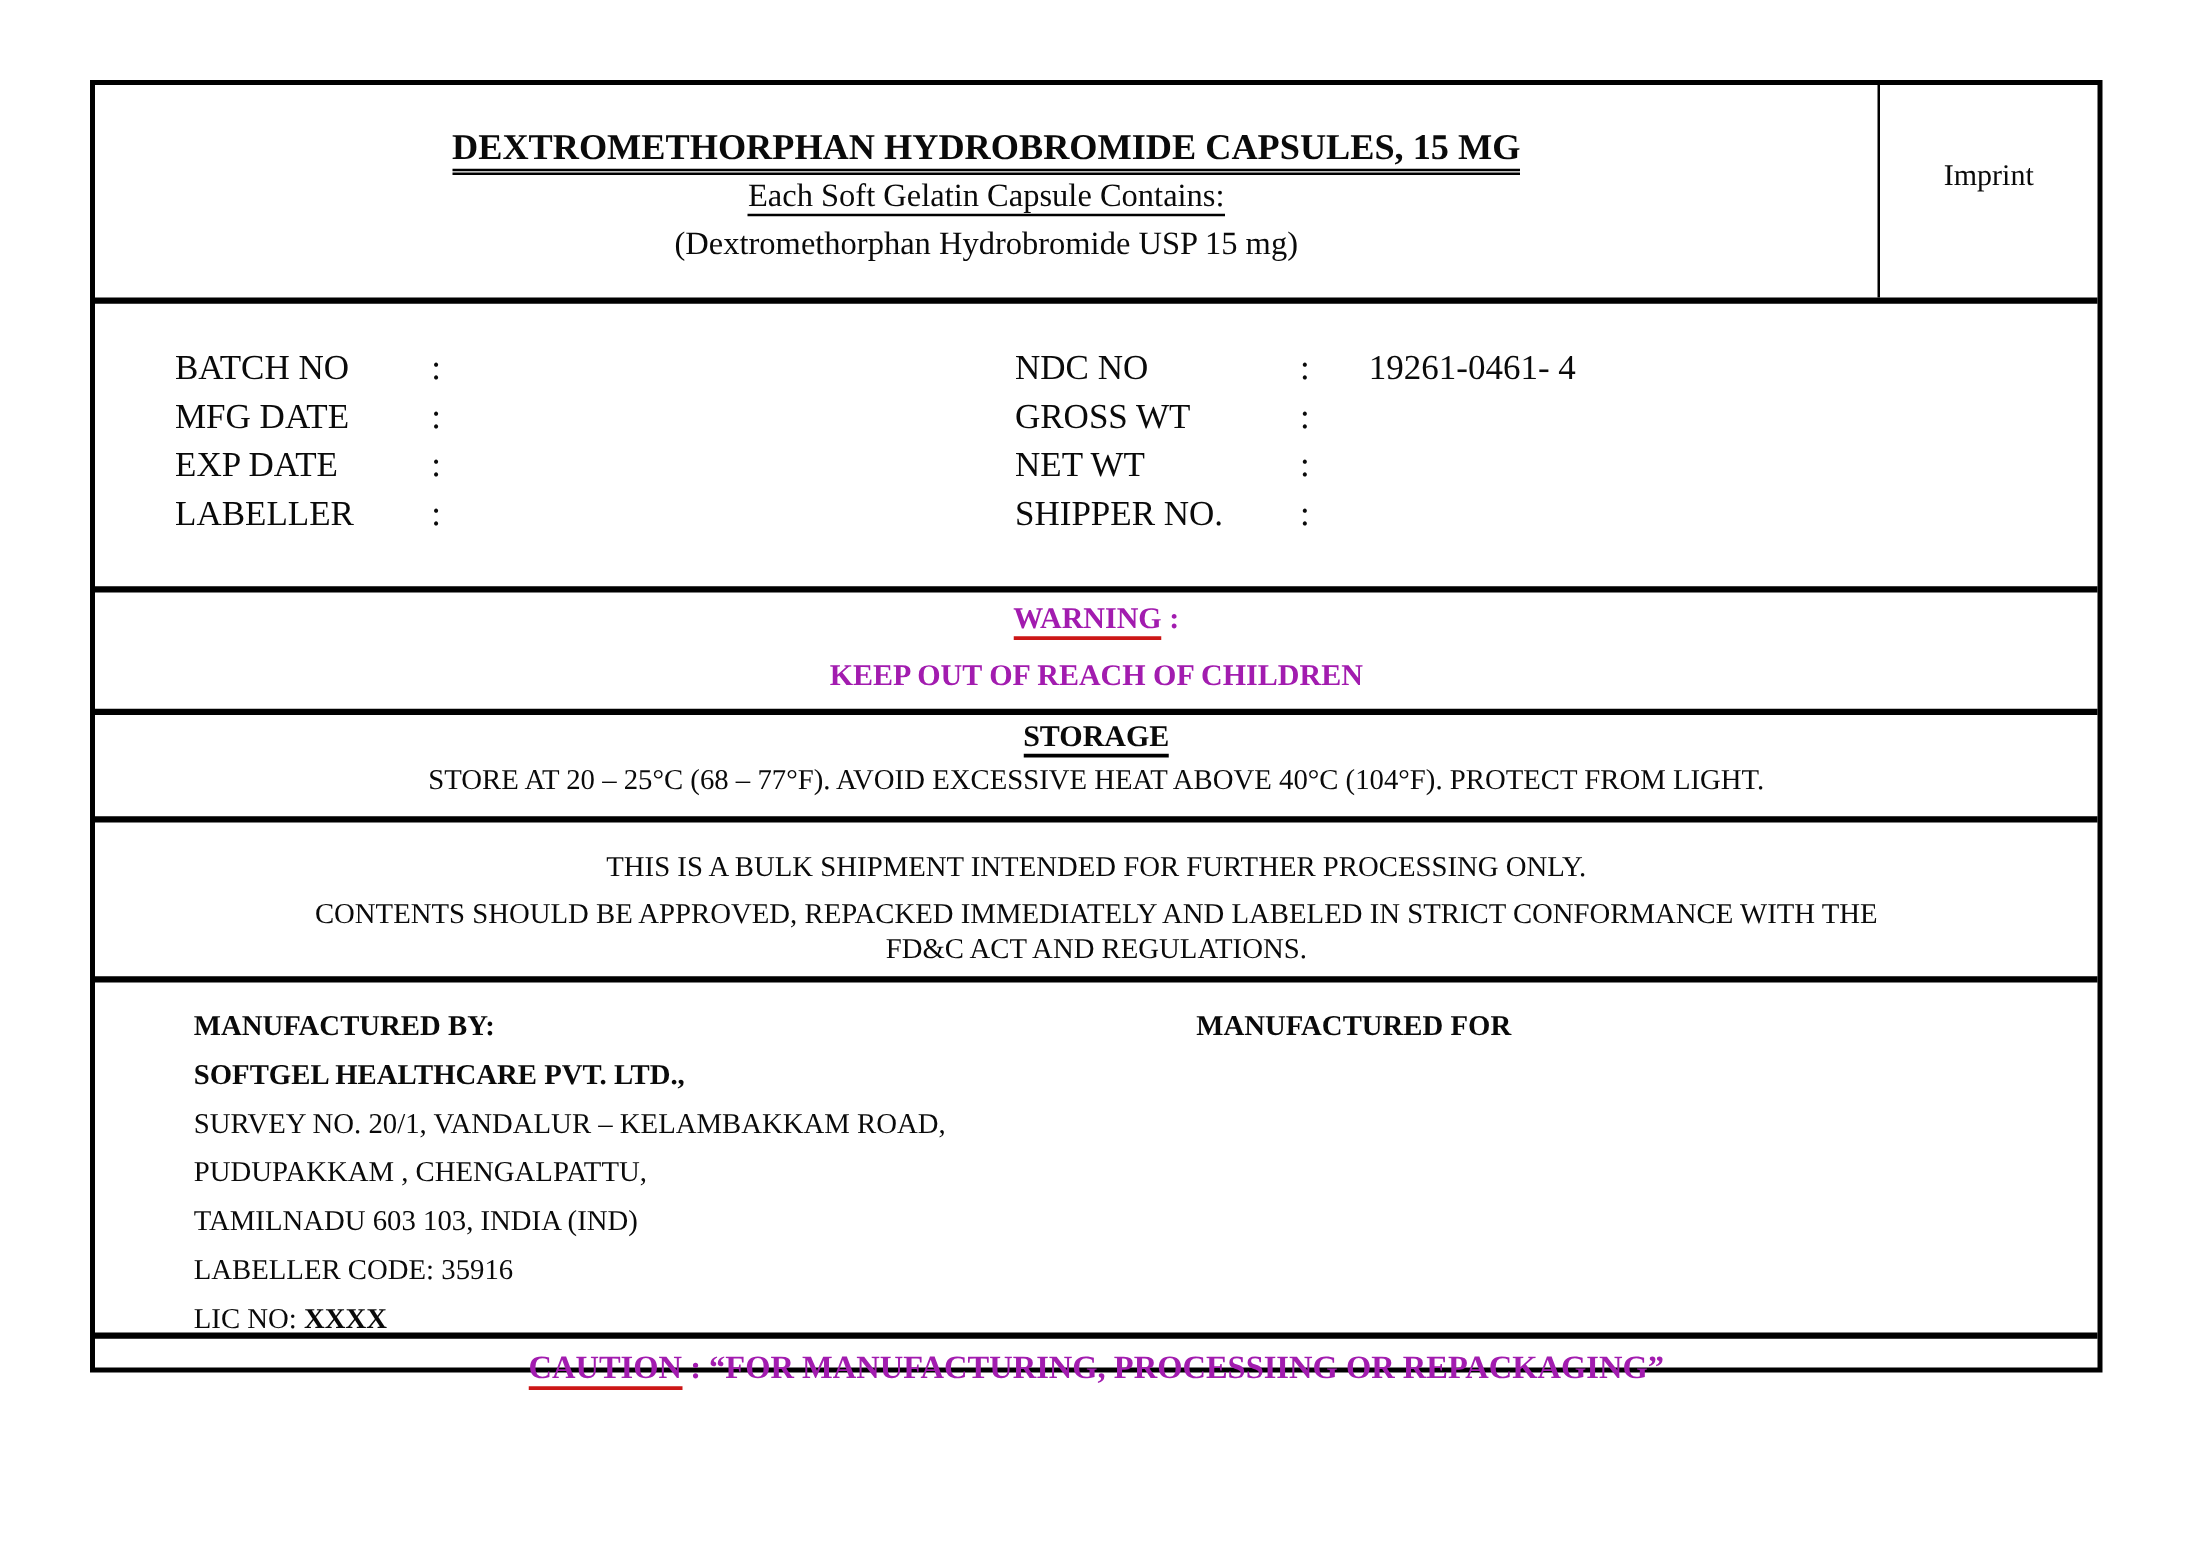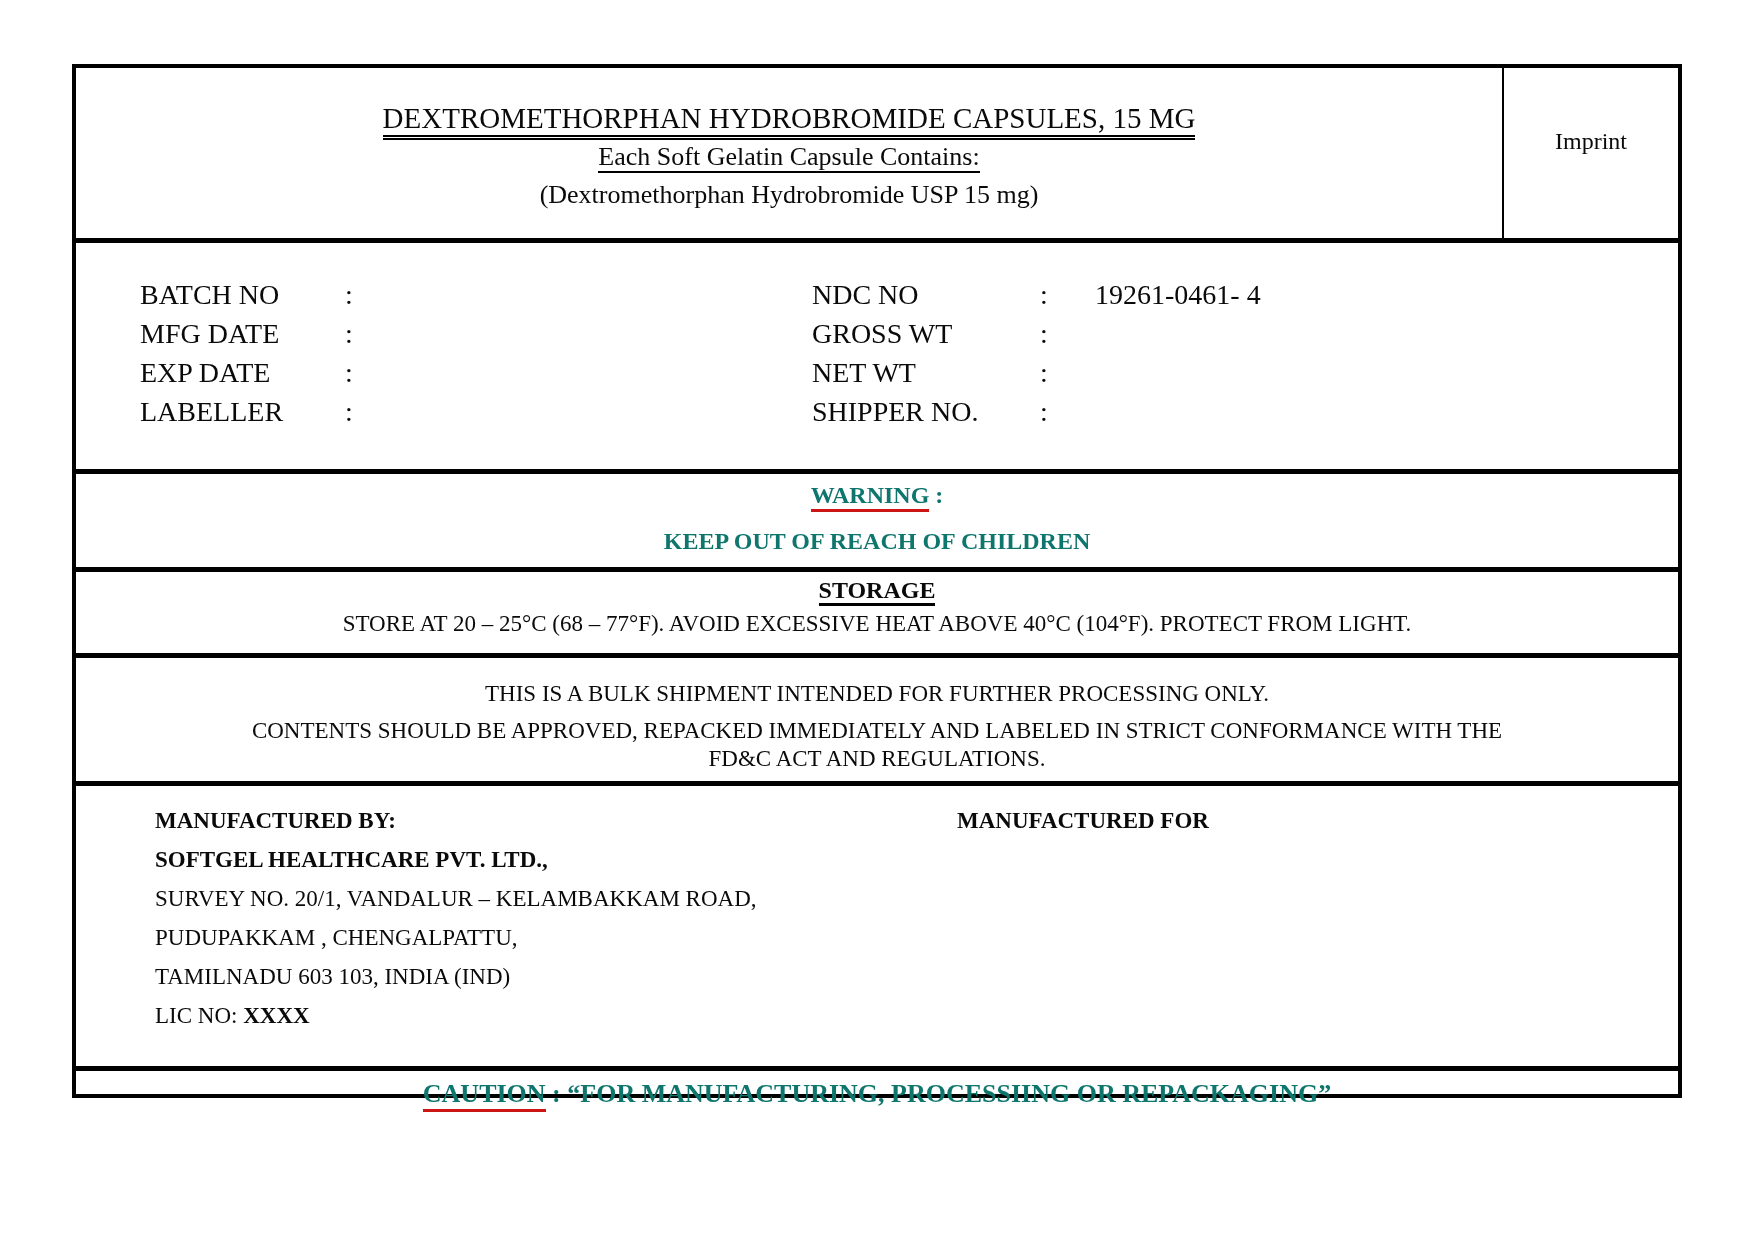--- a/index.html
+++ b/index.html
@@ -12,40 +12,40 @@
   .label-box{
     position:absolute;left:72px;top:64px;width:1610px;height:1034px;
     border:4px solid #000;box-sizing:border-box;background:#fff;
   }
   .row{box-sizing:border-box;border-bottom:5px solid #000;position:relative;}
   .row.last{border-bottom:none;}
 
   
   .header-row{height:175px;display:flex;}
   .header-main{flex:1 1 auto;display:flex;flex-direction:column;align-items:center;justify-content:center;text-align:center;padding-top:4px;}
-  .title{font-size:29px;font-weight:normal;line-height:40px;}
+  .title{font-size:29px;font-weight:bold;line-height:40px;}
   .title .u-dbl{border-bottom:5px double #000;padding-bottom:1px;}
   .subtitle{font-size:26px;line-height:38px;}
   .subtitle .u{border-bottom:2px solid #000;padding-bottom:0px;}
   .composition{font-size:26px;line-height:37px;}
   .imprint-cell{flex:0 0 176px;border-left:2px solid #000;display:flex;align-items:center;justify-content:center;box-sizing:border-box;padding-bottom:24px;}
   .imprint-cell span{font-size:24px;}
 
   
   .batch-row{height:231px;padding-top:32px;font-size:28px;}
   .batch-line{position:relative;height:39px;line-height:39px;}
   .batch-line .b-label{position:absolute;left:64px;}
   .batch-line .b-colon{position:absolute;left:269px;}
   .batch-line .b-label-r{position:absolute;left:736px;}
   .batch-line .b-colon-r{position:absolute;left:964px;}
   .batch-line .b-value{position:absolute;left:1019px;}
 
   
   .warning-row{height:95px;text-align:center;}
-  .red{color:#0f766e;}
+  .red{color:#a21caf;}
   .bold{font-weight:bold;}
   .warn-heading{font-size:24px;line-height:36px;margin-top:3px;}
   .warn-heading .u{border-bottom:3px solid #CC1616;padding-bottom:1px;}
   .warn-body{font-size:24px;line-height:36px;margin-top:10px;}
 
   
   .storage-row{height:85px;text-align:center;}
   .storage-heading{font-size:24px;line-height:34px;margin-top:1px;font-weight:bold;}
   .storage-heading .u{border-bottom:3px solid #000;padding-bottom:0px;}
   .storage-body{font-size:23px;line-height:34px;}
@@ -130,20 +130,21 @@
     </div>
   </div>
 
   <div class="row mfg-row">
     <div class="mfg-left">
       <div class="bold">MANUFACTURED BY:</div>
       <div class="bold">SOFTGEL HEALTHCARE PVT. LTD.,</div>
       <div>SURVEY NO. 20/1, VANDALUR – KELAMBAKKAM ROAD,</div>
       <div>PUDUPAKKAM , CHENGALPATTU,</div>
       <div>TAMILNADU 603 103, INDIA (IND)</div>
+      <div>LABELLER CODE: 35916</div>
       <div><span>LIC NO: </span><span class="bold">XXXX</span></div>
     </div>
     <div class="mfg-for">MANUFACTURED FOR</div>
   </div>
 
   <div class="row caution-row last">
     <span class="red bold"><span class="u">CAUTION</span><span> : </span><span>“FOR MANUFACTURING, PROCESSIING OR REPACKAGING”</span></span>
   </div>
 
 </div>

